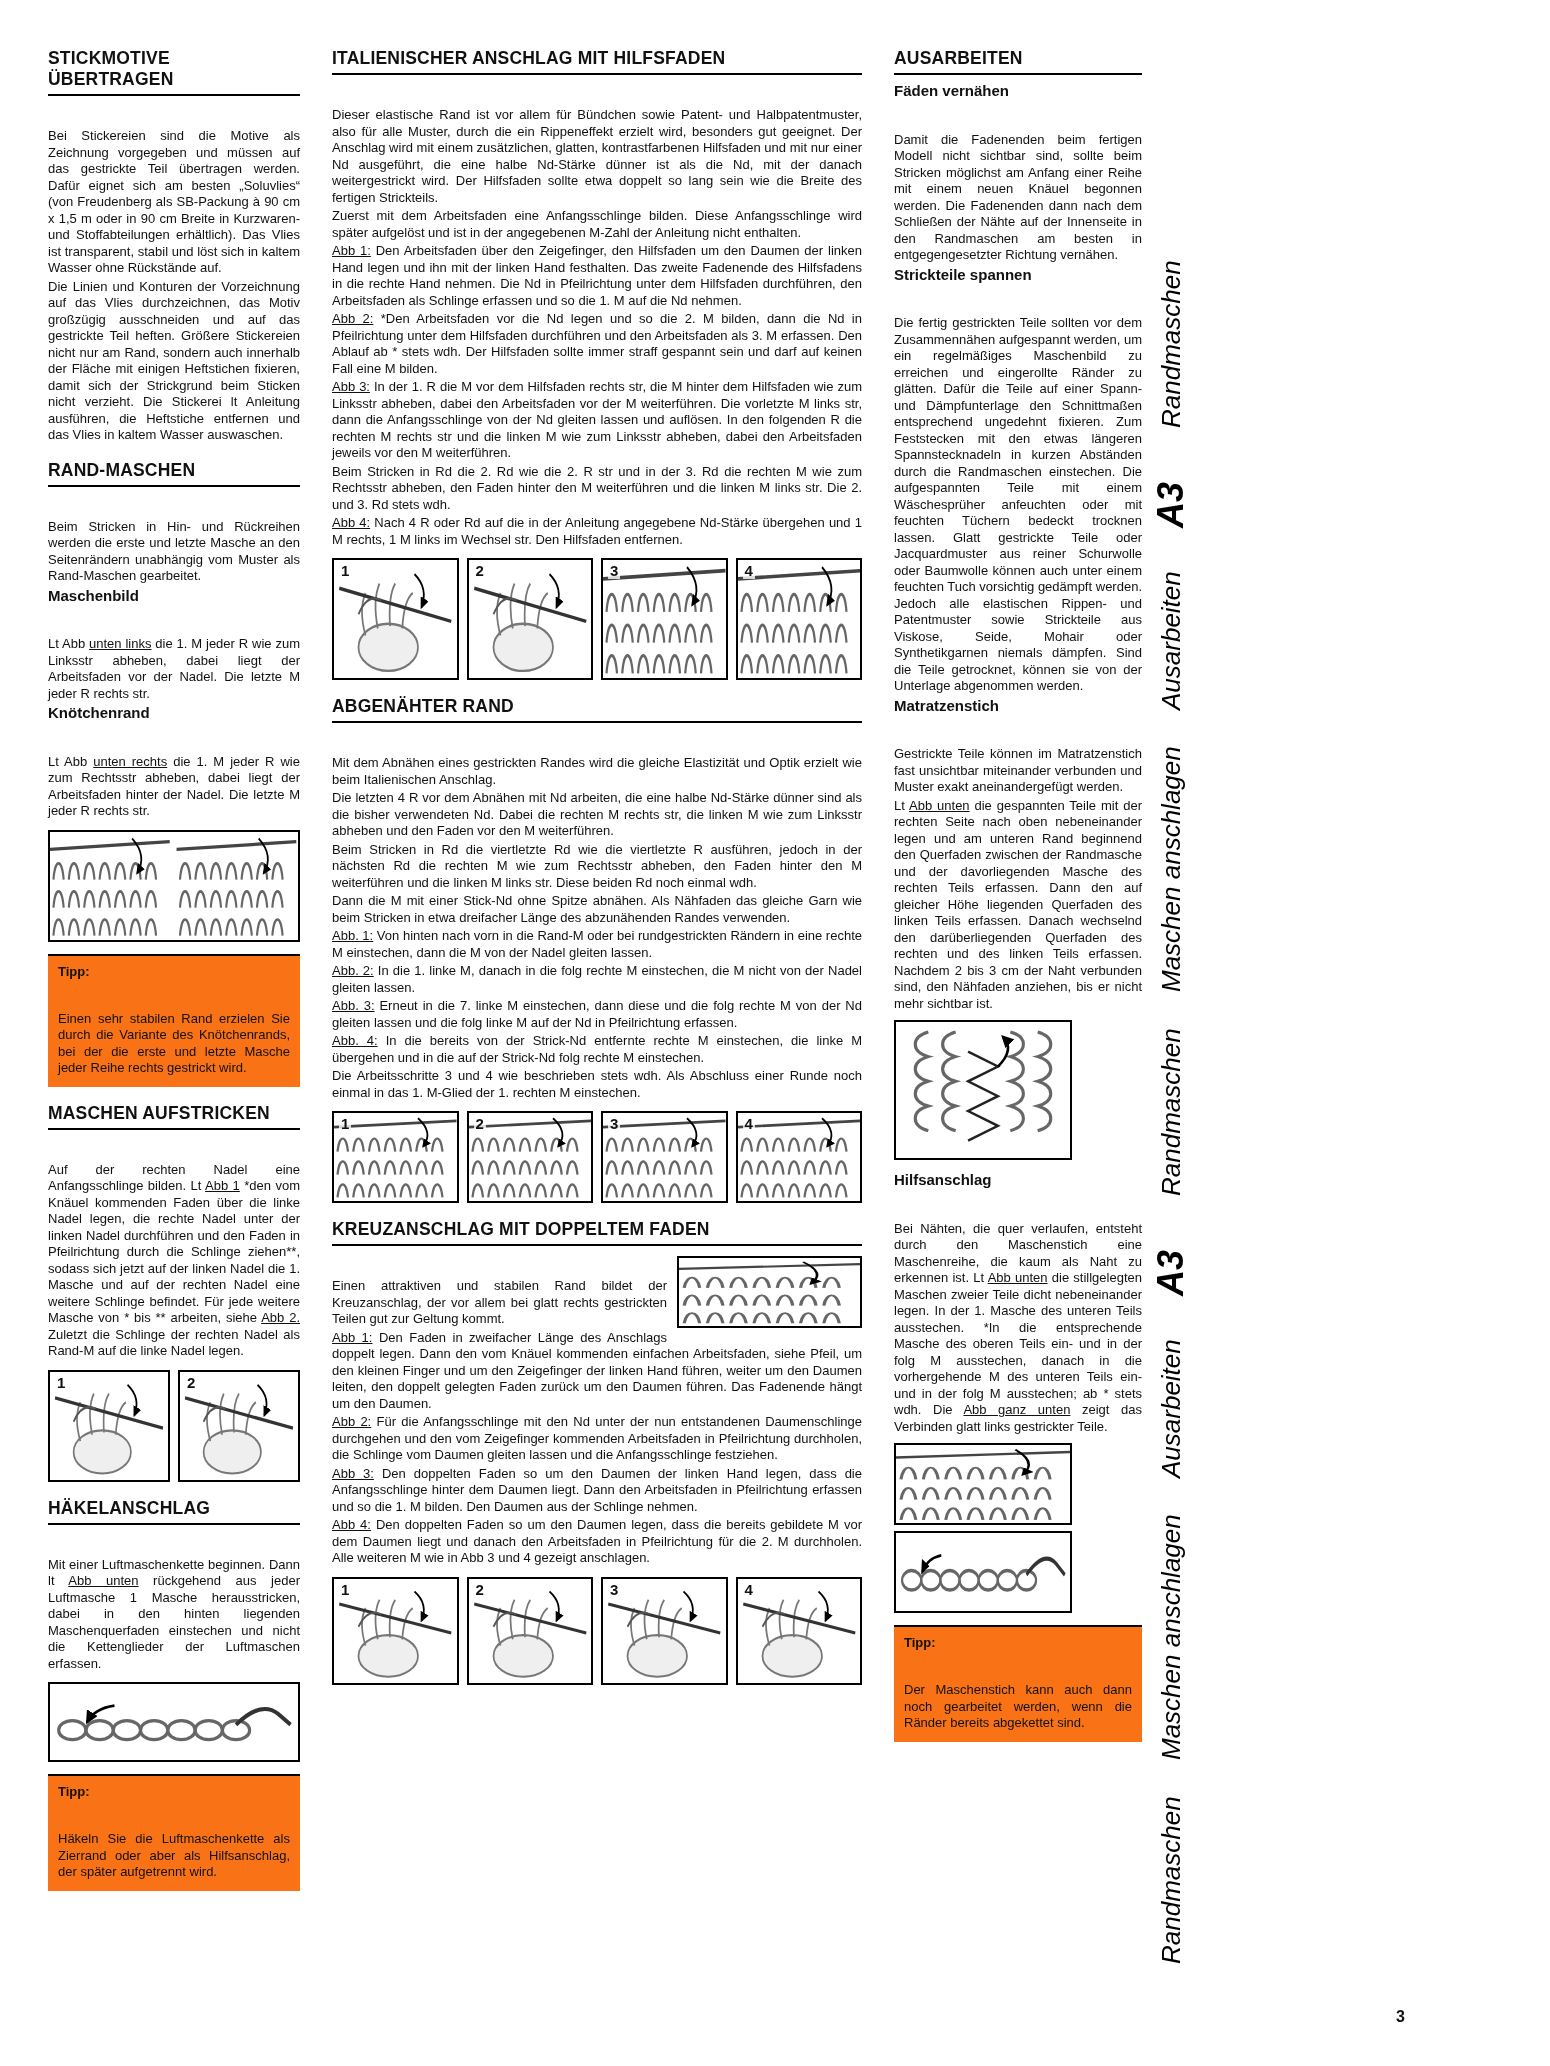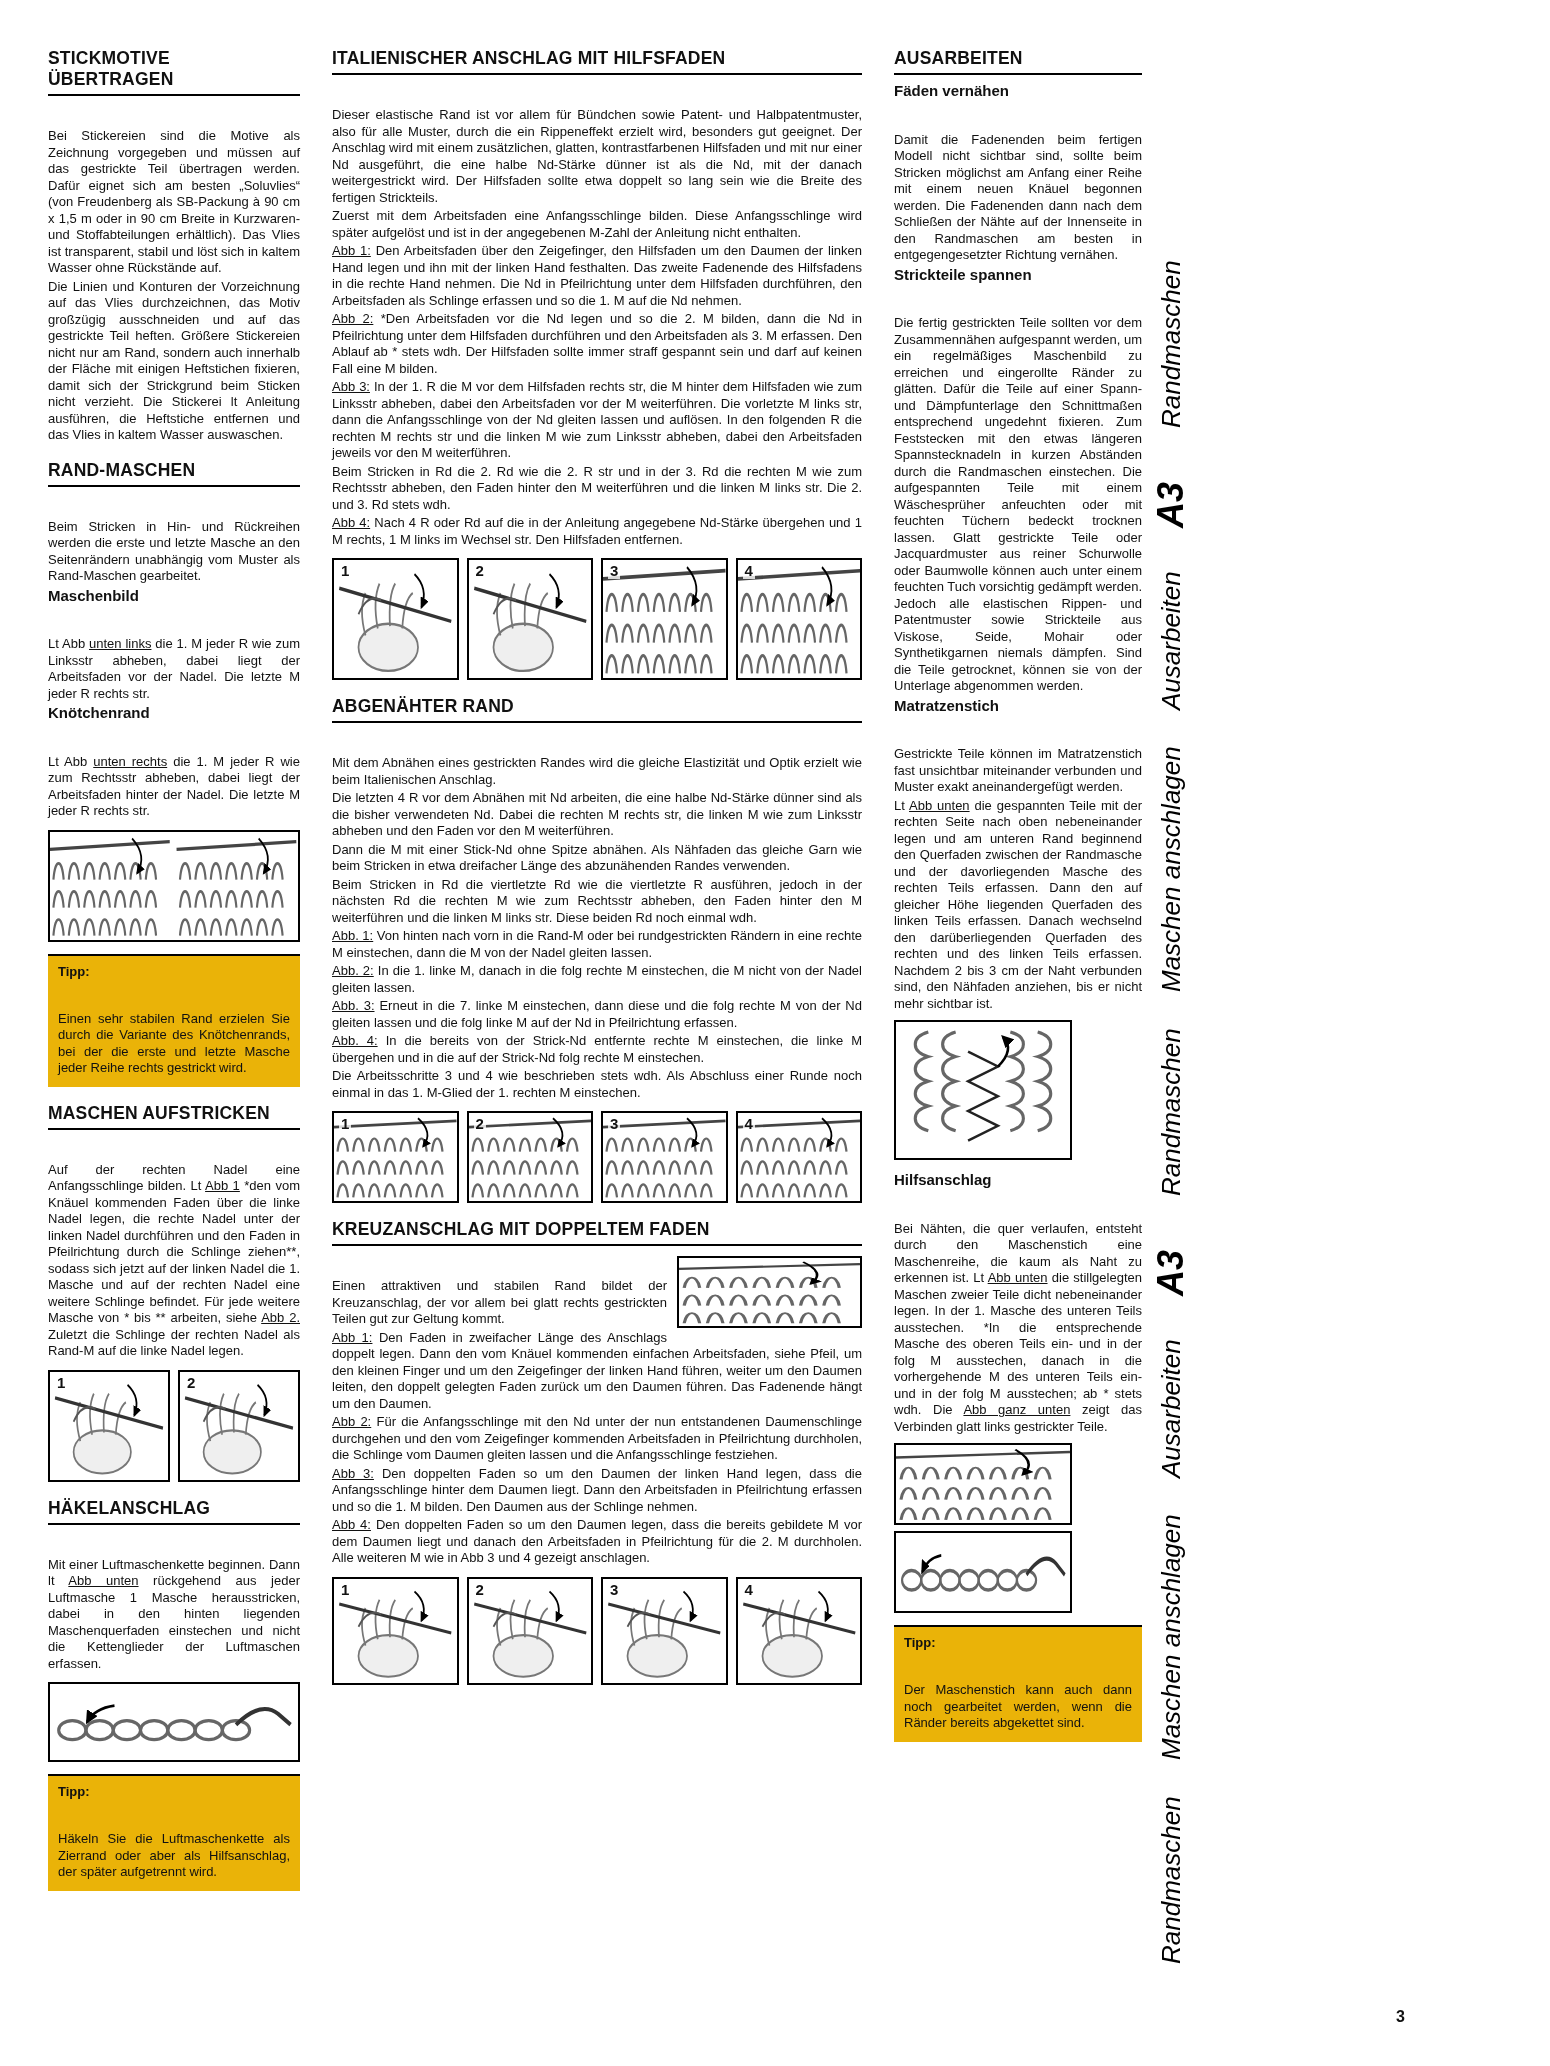--- a/index.html
+++ b/index.html
@@ -20,21 +20,21 @@
   }
   .p {
     font-size:13px; line-height:16.5px; text-align:justify;
     hyphens:auto; overflow-wrap:break-word;margin-top:32px;
   }
   .p + .p { margin-top:2px; }
   .bh { font-size:15px; font-weight:bold; line-height:16.5px; margin-top:3px; }
   .u { text-decoration:underline; }
 
   .tipp {
-    background:#eab308; border-top:2px solid #000;
+    background:#f97316; border-top:2px solid #000;
     padding:8px 10px 10px 10px; margin:12px 0 14px 0;
   }
   .tipp .tl { font-size:13px; font-weight:bold; margin-bottom:5px; }
   .tipp .p { text-align:justify; }
 
   .fig {
     border:2px solid #000; background:#fff; position:relative; overflow:hidden;
   }
   .fig .num {
     position:absolute; top:2px; left:5px; font-size:15px; font-weight:bold; z-index:2;
@@ -250,22 +250,22 @@
               <use href="#sym-knit"></use>
             </svg>
         </div>
       </div>
     </section>
 
     <section>
       <h1>ABGENÄHTER RAND</h1>
       <p class="p">Mit dem Abnähen eines gestrickten Randes wird die gleiche Elastizität und Optik erzielt wie beim Italienischen Anschlag.</p>
       <p class="p">Die letzten 4 R vor dem Abnähen mit Nd arbeiten, die eine halbe Nd-Stärke dünner sind als die bisher verwendeten Nd. Dabei die rechten M rechts str, die linken M wie zum Linksstr abheben und den Faden vor den M weiterführen.</p>
+      <p class="p">Beim Stricken in Rd die viertletzte Rd wie die viertletzte R ausführen, jedoch in der nächsten Rd die rechten M wie zum Rechtsstr abheben, den Faden hinter den M weiterführen und die linken M links str. Diese beiden Rd noch einmal wdh.</p>
       <p class="p">Dann die M mit einer Stick-Nd ohne Spitze abnähen. Als Nähfaden das gleiche Garn wie beim Stricken in etwa dreifacher Länge des abzunähenden Randes verwenden.</p>
-      <p class="p">Beim Stricken in Rd die viertletzte Rd wie die viertletzte R ausführen, jedoch in der nächsten Rd die rechten M wie zum Rechtsstr abheben, den Faden hinter den M weiterführen und die linken M links str. Diese beiden Rd noch einmal wdh.</p>
       <p class="p">
         <span class="u">Abb. 1:</span>
         <span>Von hinten nach vorn in die Rand-M oder bei rundgestrickten Rändern in eine rechte M einstechen, dann die M von der Nadel gleiten lassen.</span>
       </p>
       <p class="p">
         <span class="u">Abb. 2:</span>
         <span>In die 1. linke M, danach in die folg rechte M einstechen, die M nicht von der Nadel gleiten lassen.</span>
       </p>
       <p class="p">
         <span class="u">Abb. 3:</span>

